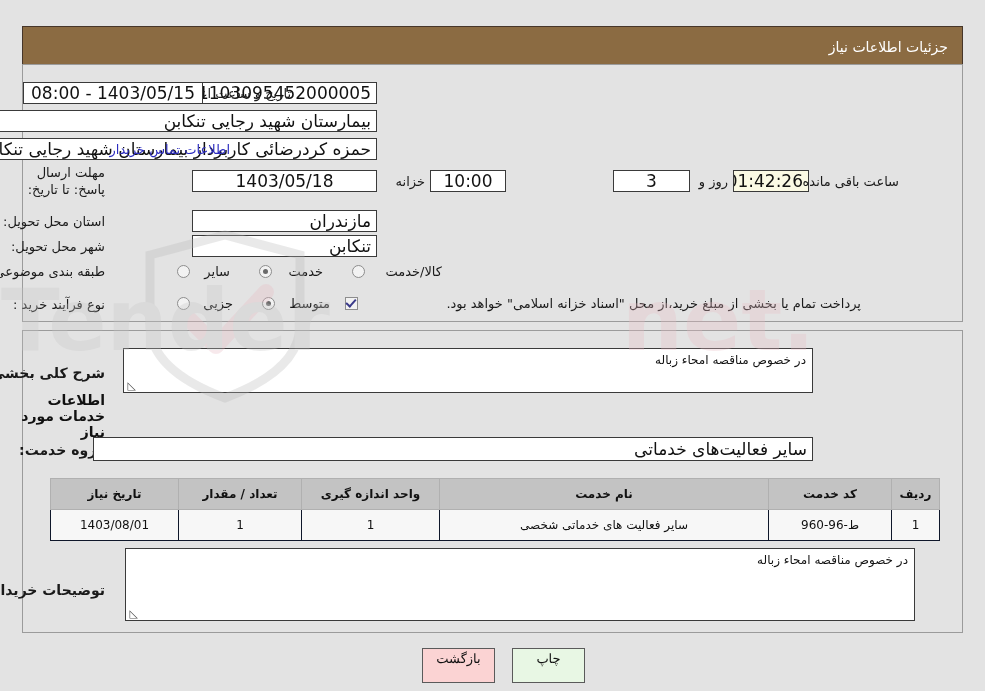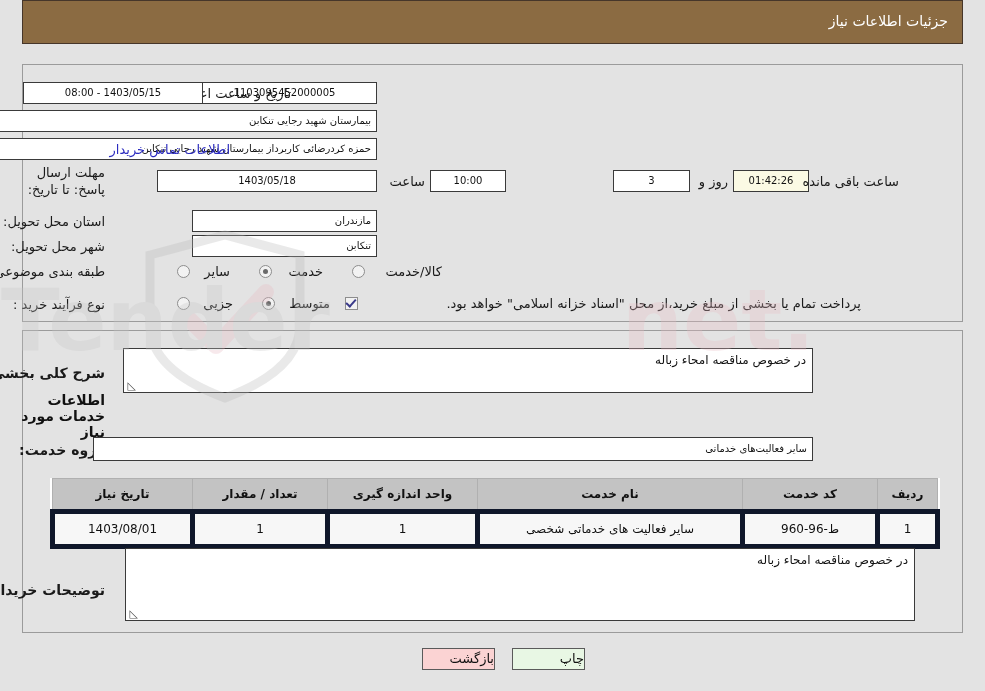--- a/index.html
+++ b/index.html
@@ -24,21 +24,21 @@
     left: 0; top: 230px;
     width: 985px; height: 190px;
     pointer-events: none;
     z-index: 5;
     opacity: .30;
   }
 
   
   .header-bar {
     position: absolute;
-    right: 22px; top: 0;
+    right: 22px; top: 26px;
     width: 941px; height: 44px;
     background: #8b6b42;
     border: 1px solid #46362a;
     box-sizing: border-box;
   }
   .header-title {
     position: absolute;
     right: 14px; top: 12px;
     color: #ffffff;
     font-size: 14px;
@@ -61,21 +61,21 @@
     font-size: 13px;
     color: #1a1a1a;
     white-space: nowrap;
     line-height: 16px;
   }
   .fld {
     position: absolute;
     background: #ffffff;
     border: 1px solid #3a3a3a;
     box-sizing: border-box;
-    font-size: 10px;
+    font-size: 17px;
     color: #111;
     line-height: 20px;
     height: 22px;
     padding: 0 5px;
     white-space: nowrap;
     overflow: hidden;
   }
   .fld.center { text-align: center; }
   .fld.right  { text-align: right; }
   .fld.cream  { background: #fbfae4; text-align: center; }
@@ -161,44 +161,46 @@
     width: 100%;
     font-size: 12px;
     background: #fff;
   }
   table.grid th {
     background: #c3c3c3;
     border: 1px solid #b0b0b0;
     color: #111;
     font-weight: bold;
     height: 26px;
-    padding: 2px 12px;
+    padding: 2px 6px;
     text-align: center;
     white-space: nowrap;
   }
   table.grid td {
     background: #f7f7f7;
-    border: 5px solid #0f172a;
+    border: 1px solid #0f172a;
     height: 26px;
     padding: 2px 6px;
     text-align: center;
     color: #111;
     white-space: nowrap;
   }
 
   
   .btn {
     position: absolute;
-    height: 22px;
+    height: 35px;
     border: 1px solid #5a5a5a;
     box-sizing: border-box;
     font-size: 13px;
     line-height: 20px;
+    text-align: center;
     cursor: pointer;
     color: #111;
+    font-family: Liberation Serif, serif;
   }
   .btn-back  { background: #fbd3d3; }
   .btn-print { background: #e8f7e4; }
 </style>
 </head>
 <body>
 
 <div id="page">
 
   <div class="header-bar">
@@ -214,22 +216,22 @@
   <div class="fld center" style="right:782px; top:82px; width:180px; left:auto;">1403/05/15 - 08:00</div>
 
   <div class="lbl" style="right:880px; top:114px;">نام دستگاه خریدار:</div>
   <div class="fld right" style="right:608px; top:110px; width:379px;">بیمارستان شهید رجایی تنکابن</div>
 
   <div class="lbl" style="right:880px; top:142px;">ایجاد کننده درخواست:</div>
   <div class="fld right" style="right:608px; top:138px; width:379px;">حمزه کردرضائی کاربرداز بیمارستان شهید رجایی تنکابن</div>
   <div class="link" style="right:755px; top:142px;">اطلاعات تماس خریدار</div>
 
   <div class="lbl" style="right:880px; top:164px; width:90px; white-space:normal; line-height:17px;">مهلت ارسال پاسخ: تا تاریخ:</div>
-  <div class="fld center" style="right:608px; top:170px; width:220px;">1403/05/18</div>
-  <div class="lbl" style="right:560px; top:174px;">ساعت</div>
+  <div class="fld center" style="right:608px; top:170px; width:185px;">1403/05/18</div>
+  <div class="lbl" style="right:560px; top:174px;">خزانه</div>
   <div class="fld center" style="right:479px; top:170px; width:76px;">10:00</div>
   <div class="fld center" style="right:295px; top:170px; width:77px;">3</div>
   <div class="lbl" style="right:257px; top:174px;">روز و</div>
   <div class="fld cream" style="right:176px; top:170px; width:76px;">01:42:26</div>
   <div class="lbl" style="right:86px; top:174px;">ساعت باقی مانده</div>
 
   <div class="lbl" style="right:880px; top:214px;">استان محل تحویل:</div>
   <div class="fld right" style="right:608px; top:210px; width:185px;">مازندران</div>
 
   <div class="lbl" style="right:880px; top:239px;">شهر محل تحویل:</div>

